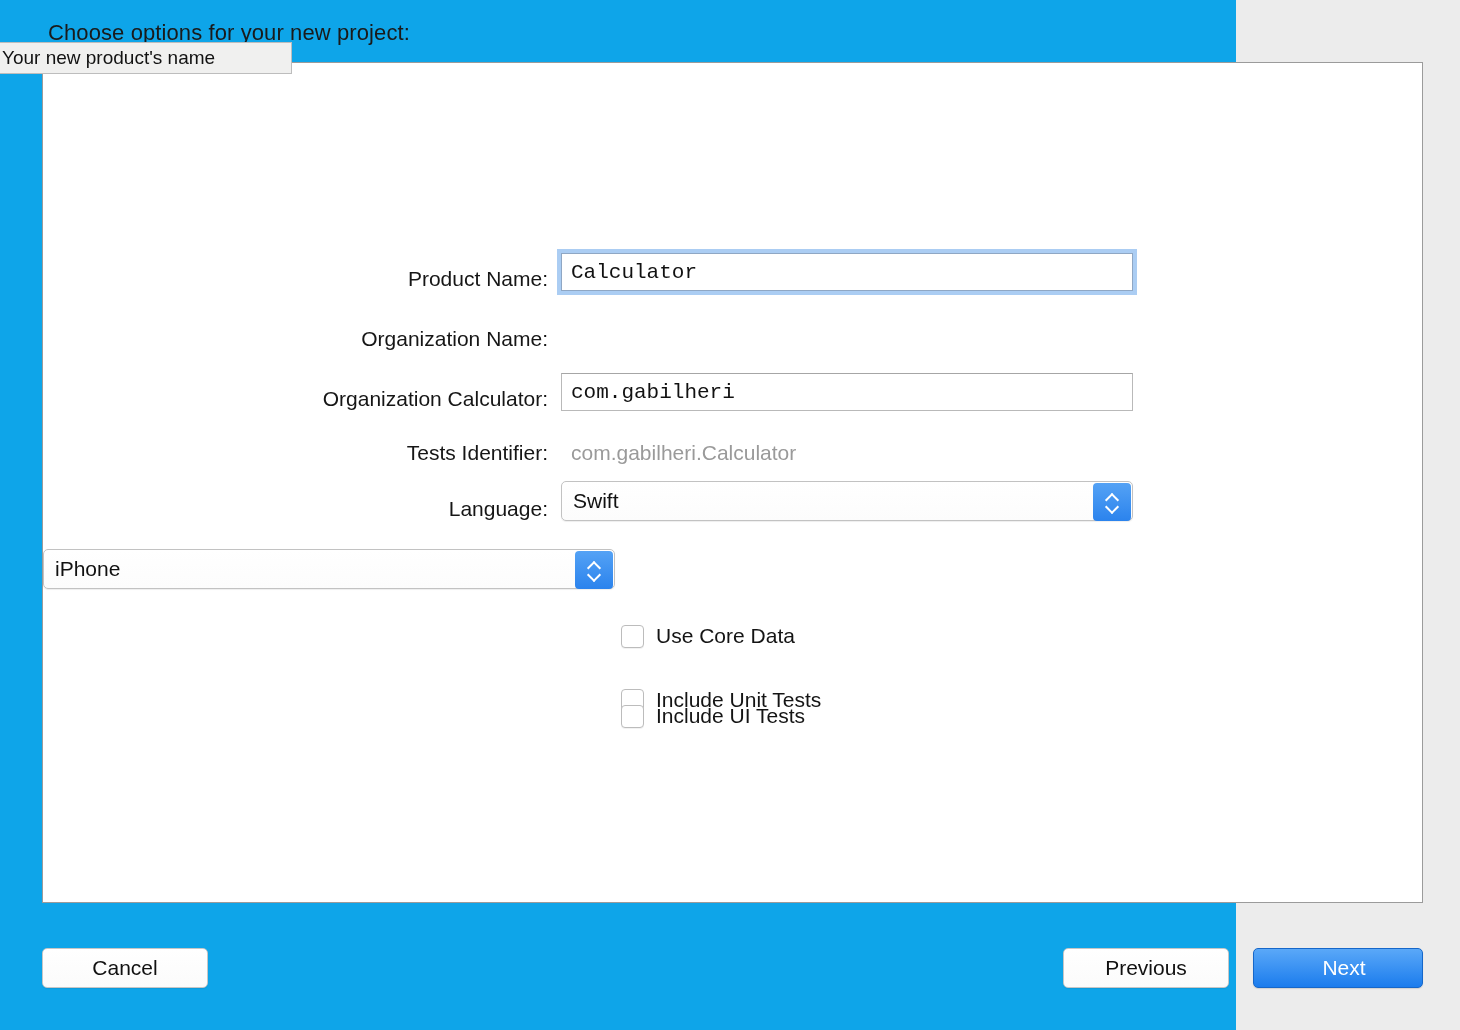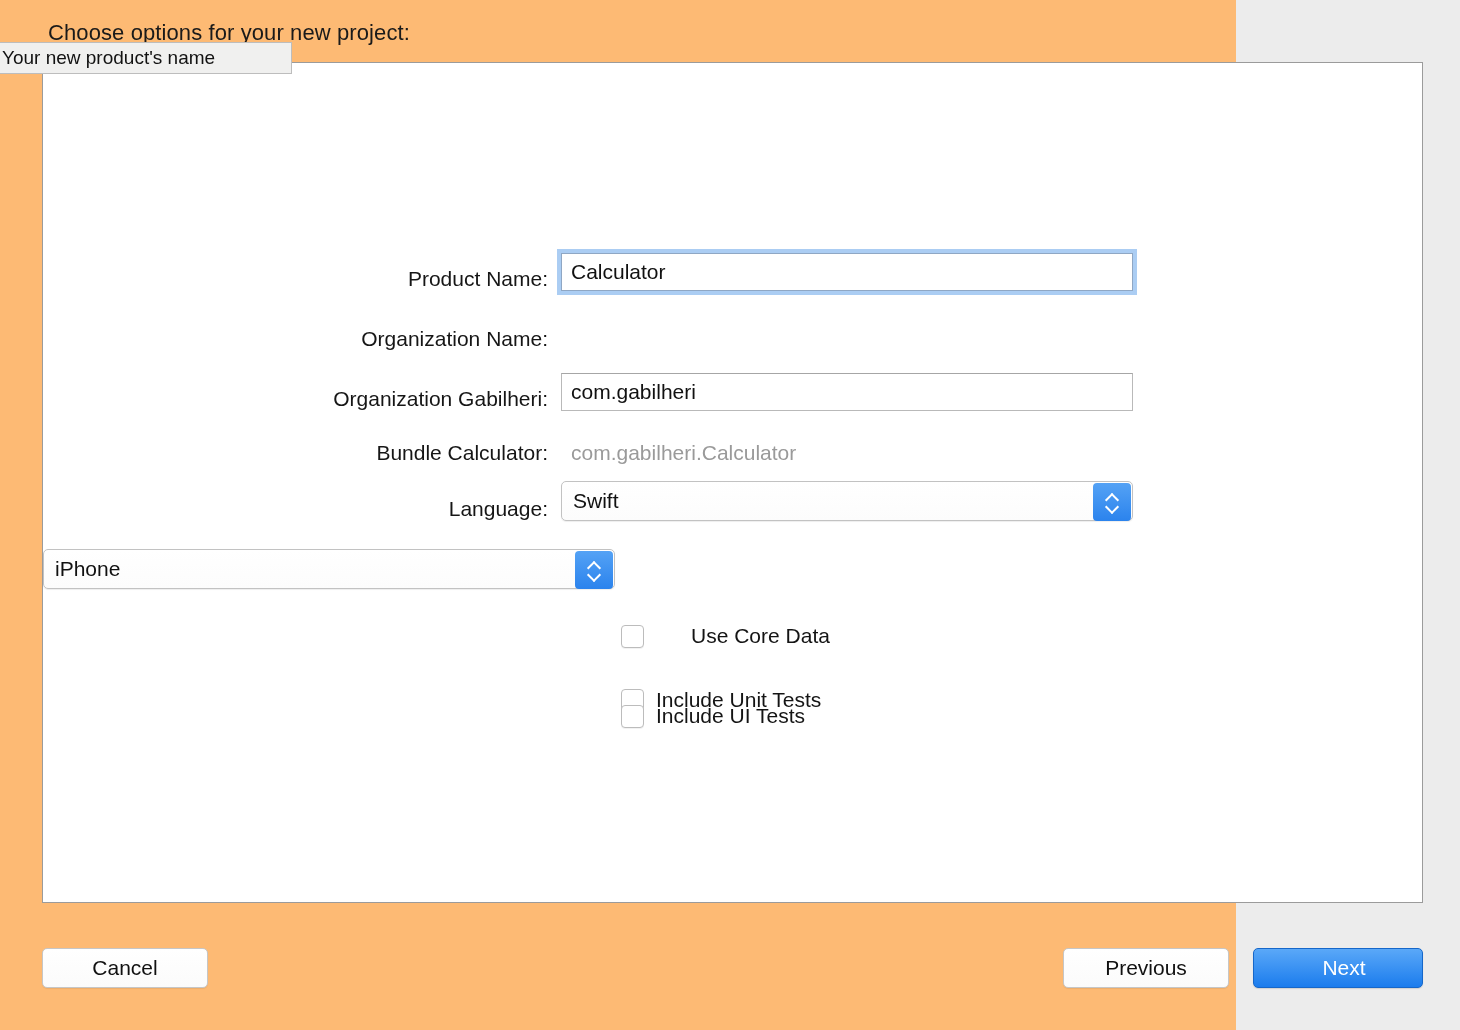--- a/index.html
+++ b/index.html
@@ -15,21 +15,21 @@
     overflow: hidden;
     position: relative;
   }
 
   
   .dialog {
     position: absolute;
     left: 0; top: 0;
     width: 1236px;
     height: 1030px;
-    background: #fdba74;
+    background: #0ea5e9;
   }
 
   
   .header-title {
     position: absolute;
     left: 48px;
     top: 20px;
     font-size: 22px;
     color: #1a1a1a;
     letter-spacing: 0.1px;
@@ -92,21 +92,21 @@
   }
 
   
   .text-input {
     width: 572px;
     height: 38px;
     box-sizing: border-box;
     border: 1px solid #b9b9b9;
     border-top-color: #a6a6a6;
     background: #ffffff;
-    font-family: Liberation Sans, sans-serif;
+    font-family: Liberation Mono, monospace;
     font-size: 21px;
     color: #111111;
     padding: 0 9px;
     outline: none;
     border-radius: 0;
   }
   .text-input.focused {
     border: 1px solid #8fa7c4;
     box-shadow: 0 0 0 4px rgba(120,174,235,0.62);
     position: relative;
@@ -245,25 +245,25 @@
   <div class="content-panel">
     <div class="form" id="form-rows">
         <div class="form-row" style="top: 188px; left: 0px;">
           <div class="form-label">Product Name:</div>
           <input type="text" class="text-input focused" value="Calculator" style="">
         </div>
         <div class="form-row" style="top: 248px; left: 0px;">
           <div class="form-label">Organization Name:</div>
         </div>
         <div class="form-row" style="top: 308px; left: 0px;">
-          <div class="form-label">Organization Gabilheri:</div>
+          <div class="form-label">Organization Calculator:</div>
           <input type="text" class="text-input" value="com.gabilheri" style="">
         </div>
         <div class="form-row" style="top: 362px; left: 0px;">
-          <div class="form-label">Bundle Calculator:</div>
+          <div class="form-label">Tests Identifier:</div>
           <div class="static-value">com.gabilheri.Calculator</div>
         </div>
         <div class="form-row" style="top: 418px; left: 0px;">
           <div class="form-label">Language:</div>
           <div class="popup">
             <div class="popup-value">Swift</div>
             <div class="popup-stepper">
               <span class="chev up"></span>
               <span class="chev down"></span>
             </div>
@@ -273,21 +273,21 @@
           <div class="popup">
             <div class="popup-value">iPhone</div>
             <div class="popup-stepper">
               <span class="chev up"></span>
               <span class="chev down"></span>
             </div>
           </div>
         </div>
       </div>
     <div id="check-rows">
-        <div class="check-row" style="top: 558px; gap: 35px;">
+        <div class="check-row" style="top: 558px;">
           <span class="checkbox"></span>
           <span class="check-label">Use Core Data</span>
         </div>
         <div class="check-row" style="top: 598px; margin-top: 24px;">
           <span class="checkbox"></span>
           <span class="check-label">Include Unit Tests</span>
         </div>
         <div class="check-row" style="top: 638px;">
           <span class="checkbox"></span>
           <span class="check-label">Include UI Tests</span>

